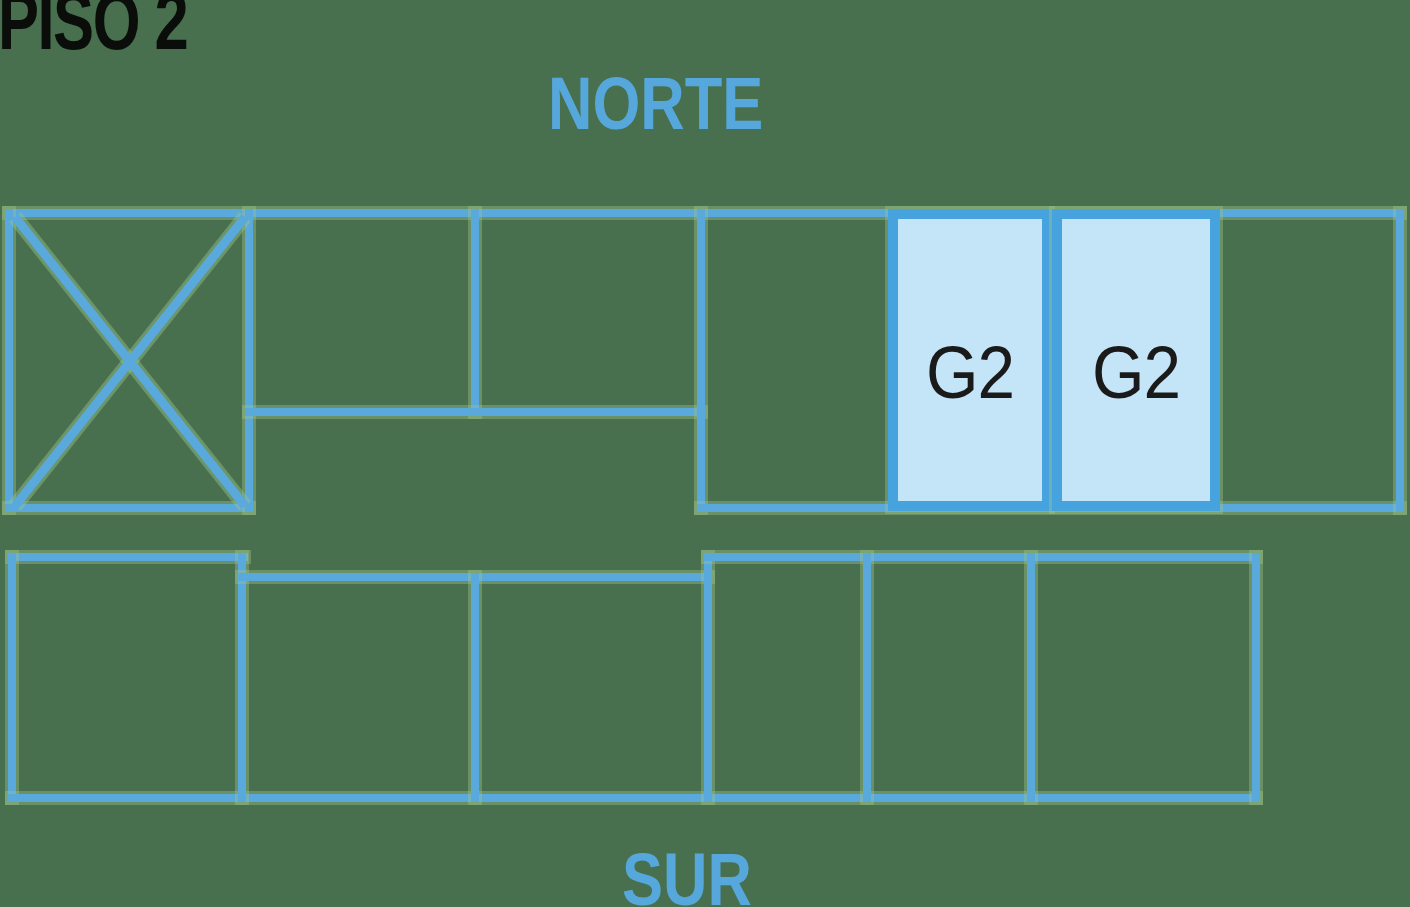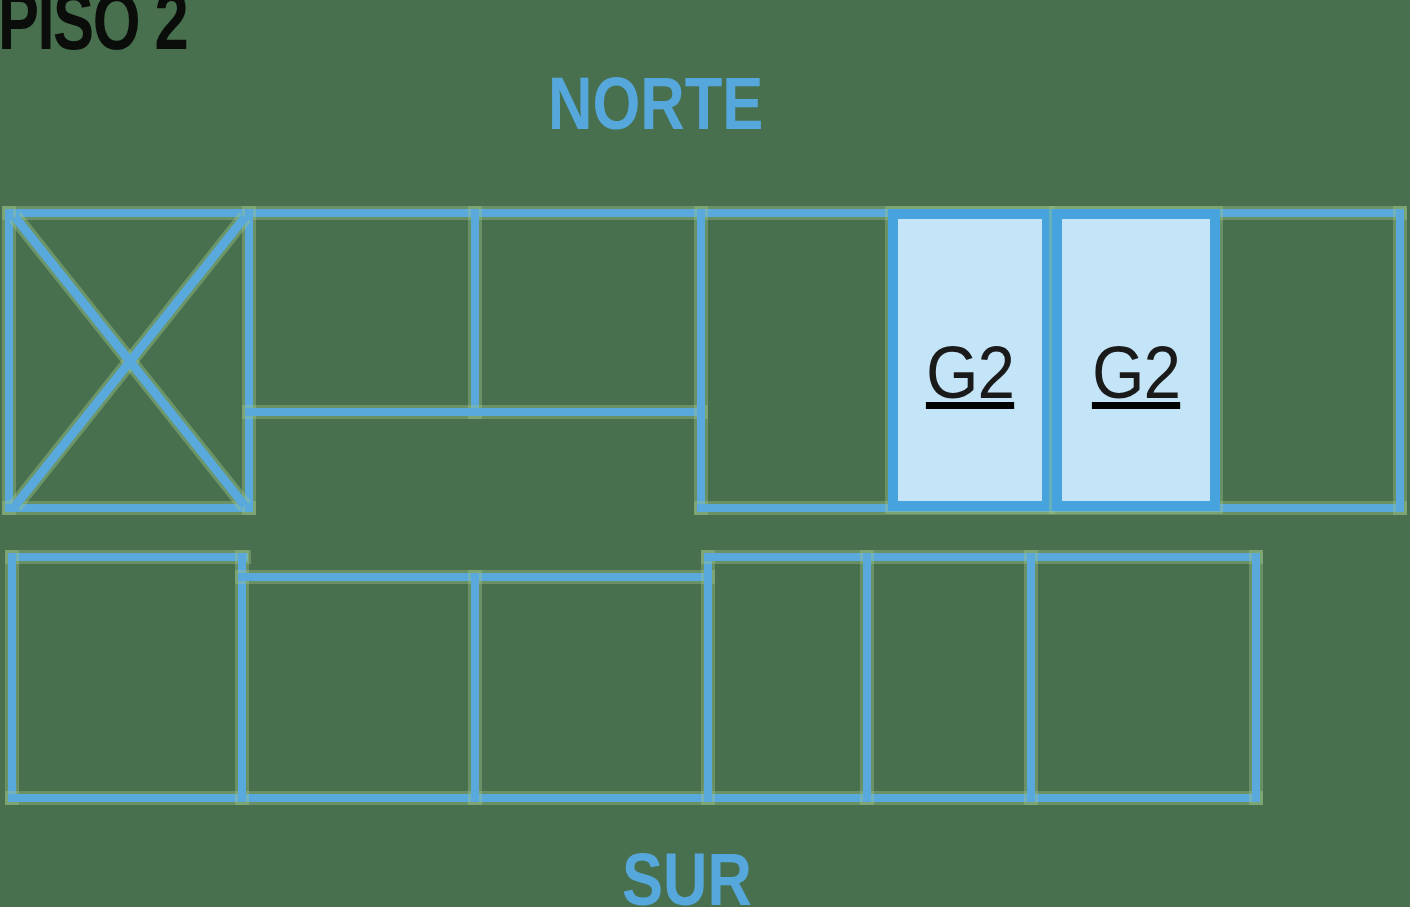--- a/index.html
+++ b/index.html
@@ -26,21 +26,20 @@
   .xsq line.glow{stroke:rgba(154,196,138,0.45);stroke-width:15;}
   .xsq line.blue{stroke:var(--wall,#5aa9dc);stroke-width:9;}
   
   .unit-g2{
     position:absolute;z-index:4;box-sizing:border-box;
     background:var(--highlight_fill,#c4e5f8);
     border:10px solid var(--highlight_border,#47a3dd);
     box-shadow:0 0 0 3px rgba(154,196,138,0.40);
     display:flex;align-items:center;justify-content:center;
     cursor:pointer;
-    text-decoration:underline;
   }
   .unit-label{
     font-size:75px;line-height:1;color:var(--unit_text,#1a1a1a);
     transform:translateY(12px) scaleX(0.9);
     letter-spacing:-1px;
   }
   
   .floor-title{
     position:absolute;left:-2px;top:-26px;z-index:6;
     font-size:82px;font-weight:700;letter-spacing:-2px;

